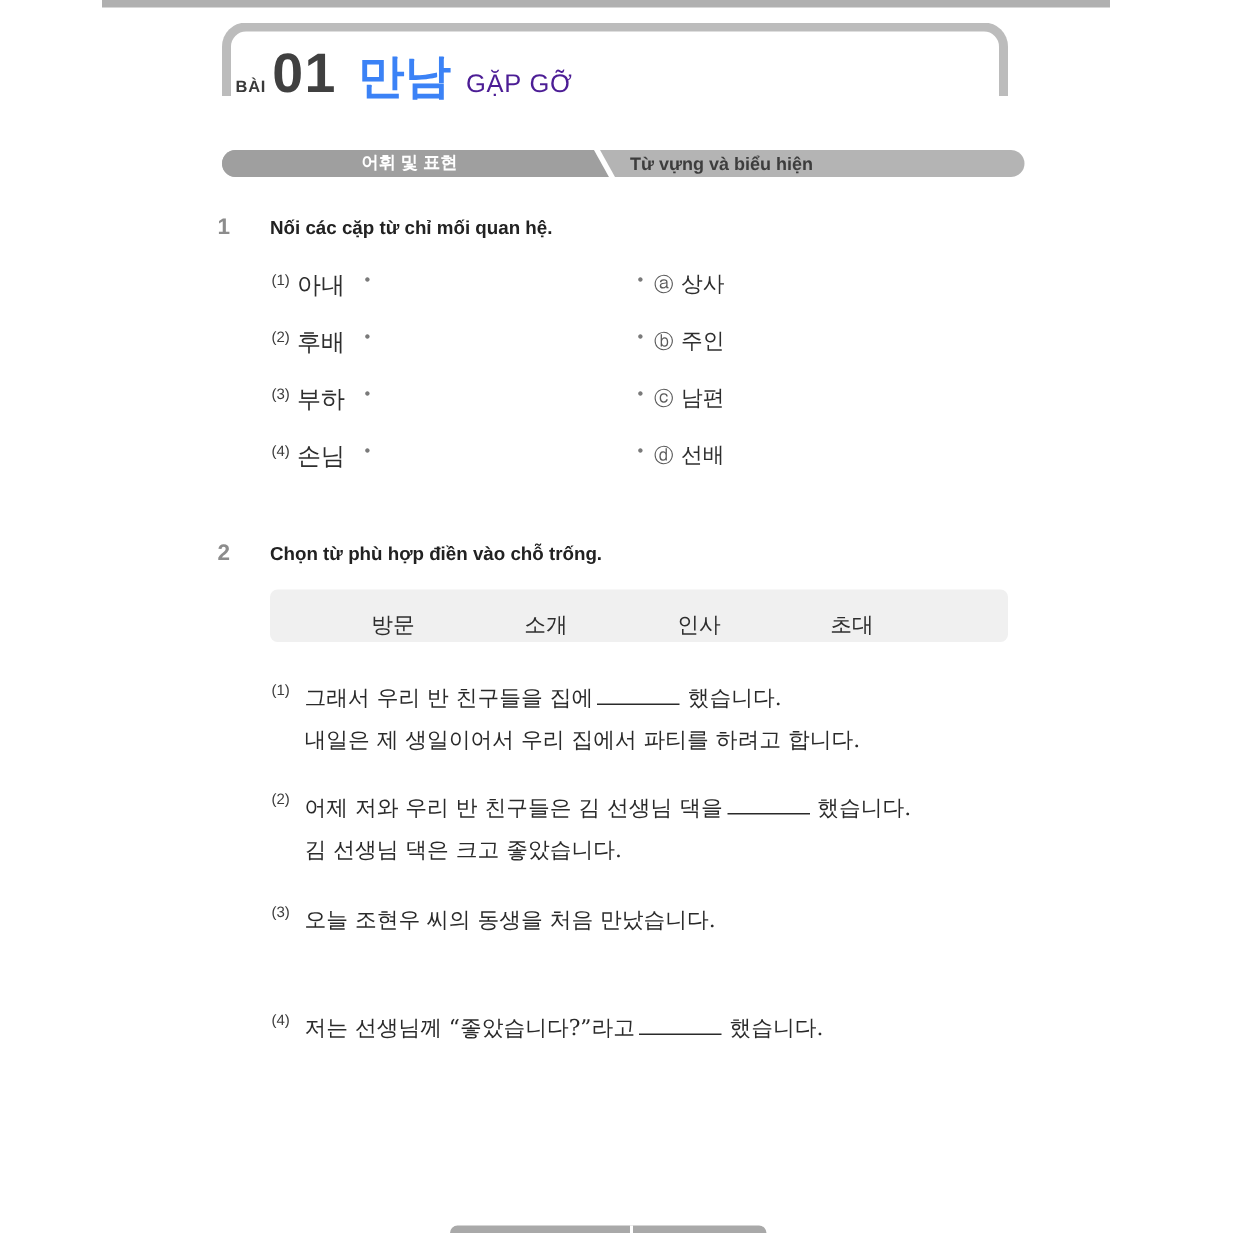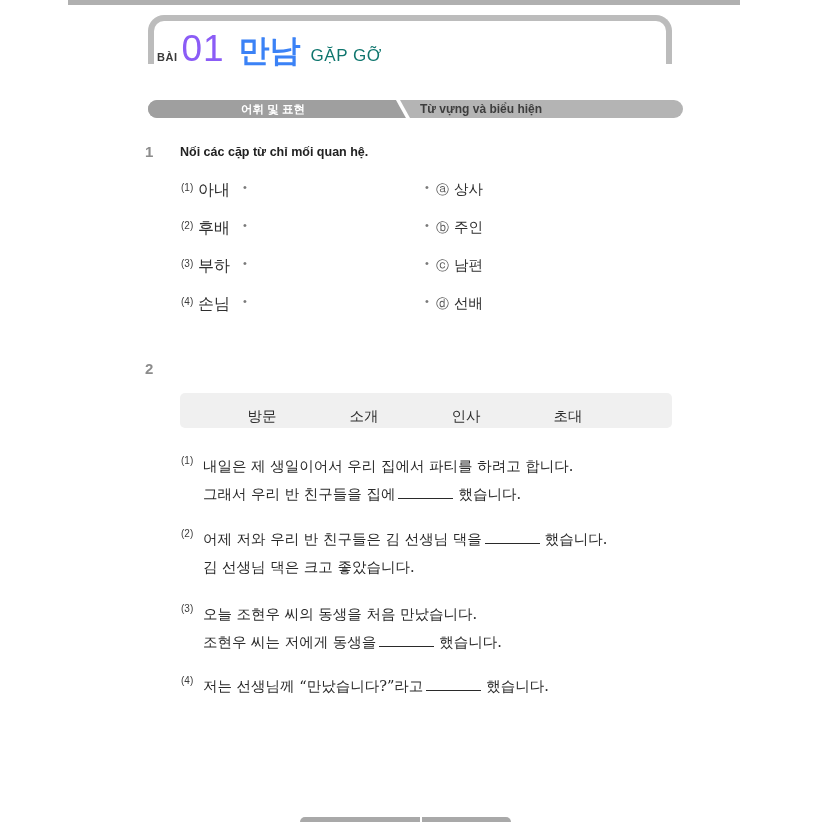--- a/index.html
+++ b/index.html
@@ -14,23 +14,23 @@
   
   .title-frame{
     position:absolute;left:148px;top:15px;width:524px;height:49px;
     border:6px solid #bcbcbc;border-bottom:none;border-radius:16px 16px 0 0;
     box-sizing:border-box;
   }
   .title-row{
     position:absolute;left:157px;top:28px;display:flex;align-items:baseline;
   }
   .lesson-label{font-size:11px;font-weight:bold;color:#3a3a3a;letter-spacing:.5px;margin-right:4px;}
-  .lesson-number{font-size:37px;font-weight:400;color:#8b5cf6;letter-spacing:1px;margin-right:14px;font-family:"Liberation Sans",sans-serif;}
+  .lesson-number{font-size:37px;font-weight:700;color:#404040;letter-spacing:1px;margin-right:14px;font-family:"Liberation Sans",sans-serif;}
   .lesson-title-ko{font-size:31px;font-weight:bold;color:#3b82f6;font-family:"DejaVu Sans",sans-serif;margin-right:10px;}
-  .lesson-title-vi{font-size:17px;color:#0f766e;letter-spacing:.5px;}
+  .lesson-title-vi{font-size:17px;color:#4c1d95;letter-spacing:.5px;}
 
   
   .section-bar{position:absolute;left:148px;top:100px;width:535px;height:18px;background:#b4b4b4;border-radius:9px;}
   .section-left{
     position:absolute;left:0;top:0;bottom:0;width:260px;background:#9f9f9f;
     border-radius:9px 0 0 9px;
     clip-path:polygon(0 0,248px 0,258px 100%,0 100%);
   }
   .section-slash{
     position:absolute;left:0;top:0;bottom:0;width:270px;background:#ffffff;
@@ -132,56 +132,56 @@
   <div class="m-row" style="top:294px;">
     <span class="m-num">(4)</span>
     <span class="m-word">손님</span>
     <span class="m-dot-l">•</span>
     <span class="m-dot-r">•</span>
     <span class="m-letter">ⓓ</span>
     <span class="m-rword">선배</span>
   </div>
 
   <span class="ex-num" style="top:360px;">2</span>
+  <span class="ex-instr" style="top:362px;">Chọn từ phù hợp điền vào chỗ trống.</span>
 
   <div class="word-bank">
     <span>방문</span>
     <span>소개</span>
     <span>인사</span>
     <span>초대</span>
   </div>
 
   <div class="s-block" style="top:452px;">
     <span class="s-num">(1)</span>
     <div class="s-lines">
+      <div><span>그래서 우리 반 친구들을 집에</span><span class="blank"></span><span>했습니다.</span></div>
       <div><span>내일은 제 생일이어서 우리 집에서 파티를 하려고 합니다.</span></div>
-      <div><span>그래서 우리 반 친구들을 집에</span><span class="blank"></span><span>했습니다.</span></div>
     </div>
   </div>
 
   <div class="s-block" style="top:525px;">
     <span class="s-num">(2)</span>
     <div class="s-lines">
       <div><span>어제 저와 우리 반 친구들은 김 선생님 댁을</span><span class="blank"></span><span>했습니다.</span></div>
       <div><span>김 선생님 댁은 크고 좋았습니다.</span></div>
     </div>
   </div>
 
   <div class="s-block" style="top:600px;">
     <span class="s-num">(3)</span>
     <div class="s-lines">
       <div><span>오늘 조현우 씨의 동생을 처음 만났습니다.</span></div>
-      <div><span>조현우 씨는 저에게 동생을</span><span class="blank"></span><span>했습니다.</span></div>
     </div>
   </div>
 
   <div class="s-block" style="top:672px;">
     <span class="s-num">(4)</span>
     <div class="s-lines">
-      <div><span>저는 선생님께 “만났습니다?”라고</span><span class="blank"></span><span>했습니다.</span></div>
+      <div><span>저는 선생님께 “좋았습니다?”라고</span><span class="blank"></span><span>했습니다.</span></div>
     </div>
   </div>
 
   <div class="footer-tab">
     <div class="footer-tab-divider"></div>
   </div>
 
 </div>
 
 </body></html>

